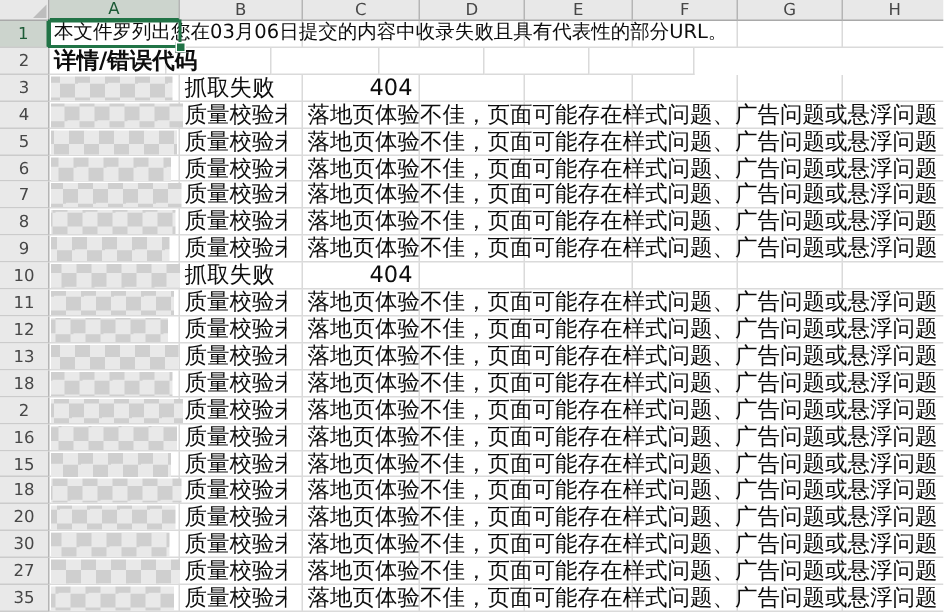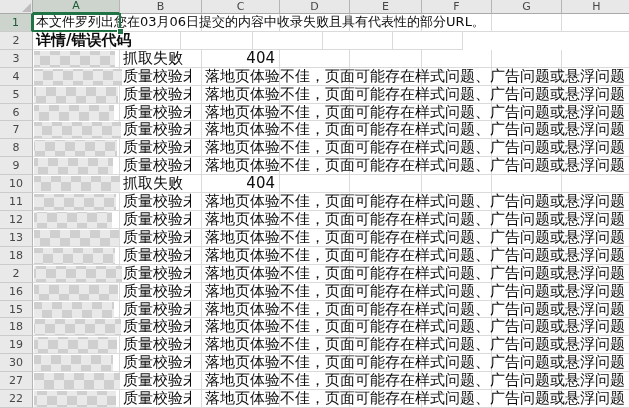--- a/index.html
+++ b/index.html
@@ -372,21 +372,21 @@
         <div class="cell col-c" style="width: 78px;">
           <span class="ctext">落地页体验不佳，页面可能存在样式问题、广告问题或悬浮问题</span>
         </div>
         <div class="cell col-d" style="width: 70px;"></div>
         <div class="cell col-e" style="width: 72px;"></div>
         <div class="cell col-f" style="width: 70px;"></div>
         <div class="cell col-g" style="width: 70px;"></div>
         <div class="cell col-h" style="width: 70px;"></div>
       </div>
       <div class="row">
-        <div class="rowhdr">19</div>
+        <div class="rowhdr">20</div>
         <div class="cell col-a" style="width: 87px;">
           <div class="mosaic" style="width: 83px; background-position: 14px 12px;"></div>
         </div>
         <div class="cell col-b" style="width: 82px;">
           <span class="btext clip">质量校验未通过</span>
         </div>
         <div class="cell col-c" style="width: 78px;">
           <span class="ctext">落地页体验不佳，页面可能存在样式问题、广告问题或悬浮问题</span>
         </div>
         <div class="cell col-d" style="width: 70px;"></div>
@@ -423,21 +423,21 @@
         <div class="cell col-c" style="width: 78px;">
           <span class="ctext">落地页体验不佳，页面可能存在样式问题、广告问题或悬浮问题</span>
         </div>
         <div class="cell col-d" style="width: 70px;"></div>
         <div class="cell col-e" style="width: 72px;"></div>
         <div class="cell col-f" style="width: 70px;"></div>
         <div class="cell col-g" style="width: 70px;"></div>
         <div class="cell col-h" style="width: 70px;"></div>
       </div>
       <div class="row">
-        <div class="rowhdr">22</div>
+        <div class="rowhdr">35</div>
         <div class="cell col-a" style="width: 87px;">
           <div class="mosaic" style="width: 82px; background-position: 13px 14px;"></div>
         </div>
         <div class="cell col-b" style="width: 82px;">
           <span class="btext clip">质量校验未通过</span>
         </div>
         <div class="cell col-c" style="width: 78px;">
           <span class="ctext">落地页体验不佳，页面可能存在样式问题、广告问题或悬浮问题</span>
         </div>
         <div class="cell col-d" style="width: 70px;"></div>

